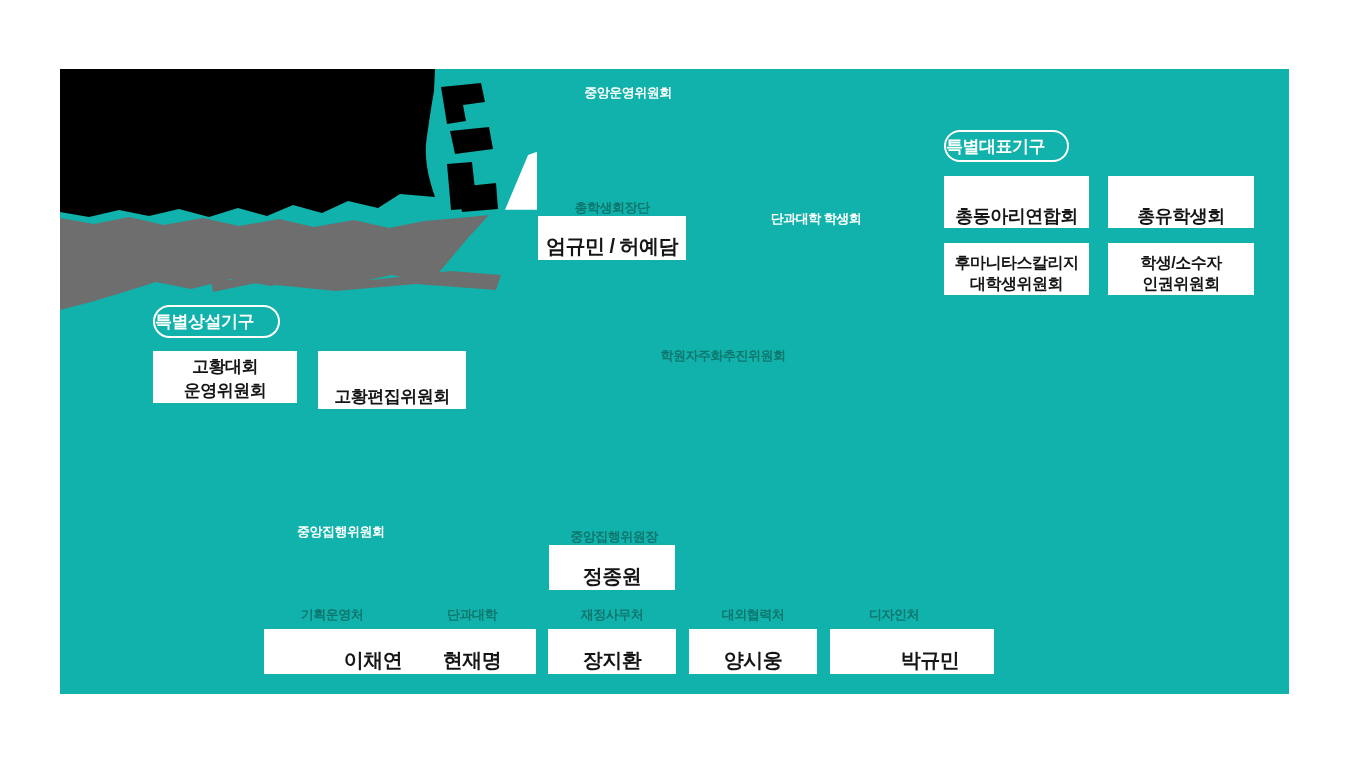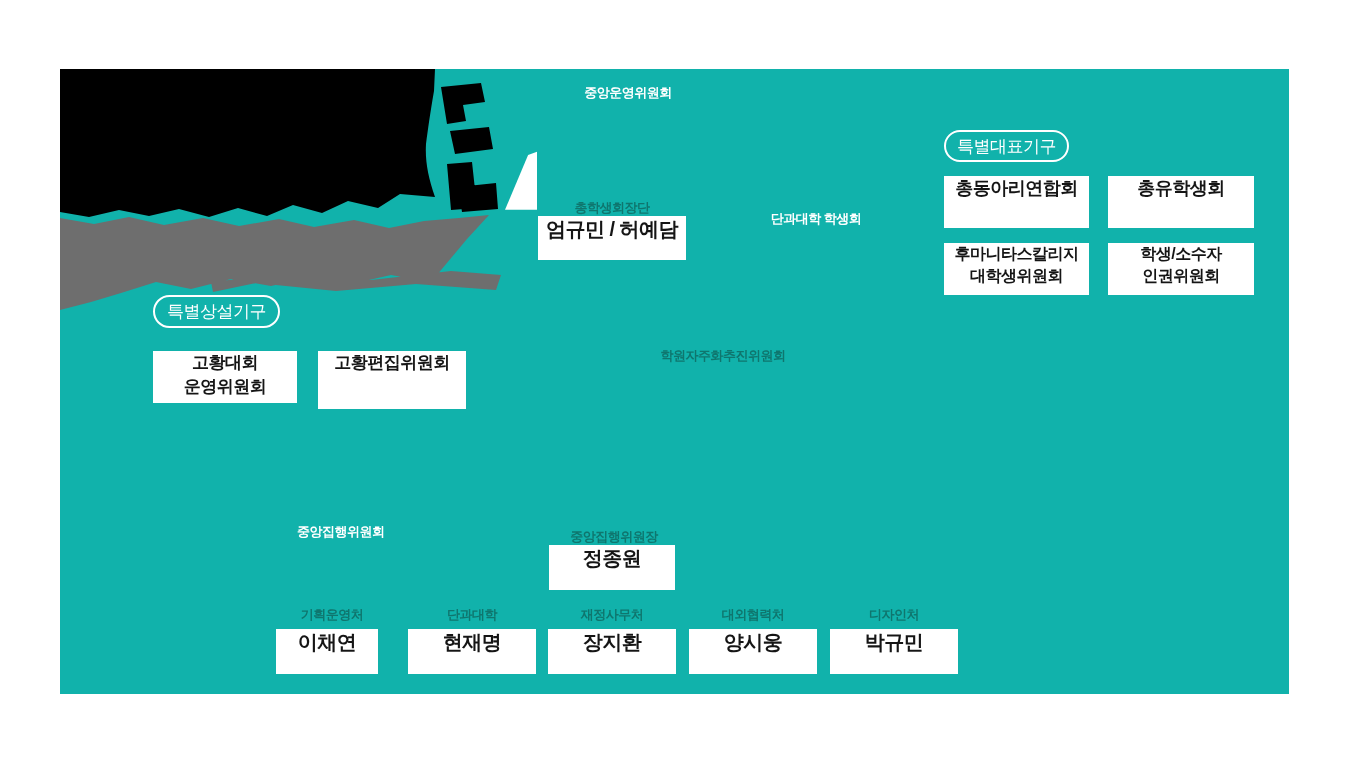--- a/index.html
+++ b/index.html
@@ -12,30 +12,30 @@
   .logo-fragment{
     position:absolute;left:505px;top:150px;width:33px;height:61px;background:#fff;
     clip-path:polygon(70% 8%, 97% 3%, 97% 98%, 0% 98%);
   }
   .heading{
     position:absolute;color:#fff;font-weight:bold;font-size:13px;line-height:1.1;
     letter-spacing:-0.5px;white-space:nowrap;
   }
   .pill{
     position:absolute;border:2.5px solid #fff;border-radius:20px;color:#fff;
-    font-weight:normal;font-size:17px;display:flex;align-items:center;justify-content:center;
+    font-weight:bold;font-size:17px;display:flex;align-items:center;
     letter-spacing:-0.5px;box-sizing:border-box;
   }
   .small-label{
     position:absolute;color:#0f766e;font-weight:bold;font-size:13px;text-align:center;
     letter-spacing:-0.5px;white-space:nowrap;
   }
   .wbox{
     position:absolute;background:#fff;color:var(--box-text,#151515);font-weight:bold;
-    display:flex;flex-direction:column;align-items:center;justify-content:flex-start;
+    display:flex;flex-direction:column;align-items:center;justify-content:flex-end;
     text-align:center;letter-spacing:-0.5px;
   }
   .wbox .ln{display:block;}
   .wbox .ln:empty{display:none;}
   .fs20{font-size:20px;}
   .fs18{font-size:18px;}
   .fs17{font-size:17px;line-height:1.4;}
   .fs16{font-size:16px;line-height:1.35;}
 </style>
 </head>
@@ -79,57 +79,57 @@
   </div>
   <div class="wbox fs16" style="left:944px;top:243px;width:145px;height:52px;">
     <span class="ln">후마니타스칼리지</span>
     <span class="ln">대학생위원회</span>
   </div>
   <div class="wbox fs16" style="left:1108px;top:243px;width:146px;height:52px;">
     <span class="ln">학생/소수자</span>
     <span class="ln">인권위원회</span>
   </div>
 
-  <div class="pill" style="left:153px;top:295px;width:127px;height:33px;">
+  <div class="pill" style="left:153px;top:305px;width:127px;height:33px;">
     <span>특별상설기구</span>
   </div>
   <div class="wbox fs17" style="left:153px;top:351px;width:144px;height:52px;">
     <span class="ln">고황대회</span>
     <span class="ln">운영위원회</span>
   </div>
   <div class="wbox fs17" style="left:318px;top:351px;width:148px;height:58px;">
     <span class="ln">고황편집위원회</span>
 
   </div>
 
   <div class="small-label" style="left:643px;top:347px;width:160px;">학원자주화추진위원회</div>
 
   <div class="small-label" style="left:554px;top:528px;width:120px;">중앙집행위원장</div>
   <div class="wbox fs20" style="left:549px;top:545px;width:126px;height:45px;">
     <span class="ln">정종원</span>
   </div>
 
   <div class="small-label" style="left:272px;top:606px;width:120px;">기획운영처</div>
-  <div class="wbox fs20" style="left:276px;top:629px;width:102px;height:45px;">
+  <div class="wbox fs20" style="left:264px;top:629px;width:128px;height:45px;padding-left:45px;">
     <span class="ln">이채연</span>
   </div>
 
   <div class="small-label" style="left:412px;top:606px;width:120px;">단과대학</div>
   <div class="wbox fs20" style="left:408px;top:629px;width:128px;height:45px;">
     <span class="ln">현재명</span>
   </div>
 
   <div class="small-label" style="left:552px;top:606px;width:120px;">재정사무처</div>
   <div class="wbox fs20" style="left:548px;top:629px;width:128px;height:45px;">
     <span class="ln">장지환</span>
   </div>
 
   <div class="small-label" style="left:693px;top:606px;width:120px;">대외협력처</div>
   <div class="wbox fs20" style="left:689px;top:629px;width:128px;height:45px;">
     <span class="ln">양시웅</span>
   </div>
 
   <div class="small-label" style="left:834px;top:606px;width:120px;">디자인처</div>
-  <div class="wbox fs20" style="left:830px;top:629px;width:128px;height:45px;">
+  <div class="wbox fs20" style="left:830px;top:629px;width:128px;height:45px;padding-left:36px;">
     <span class="ln">박규민</span>
   </div>
 
 </div>
 
 </body></html>

